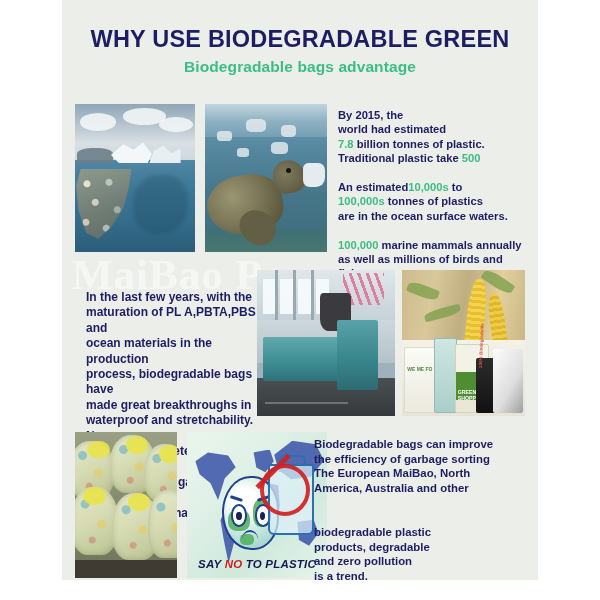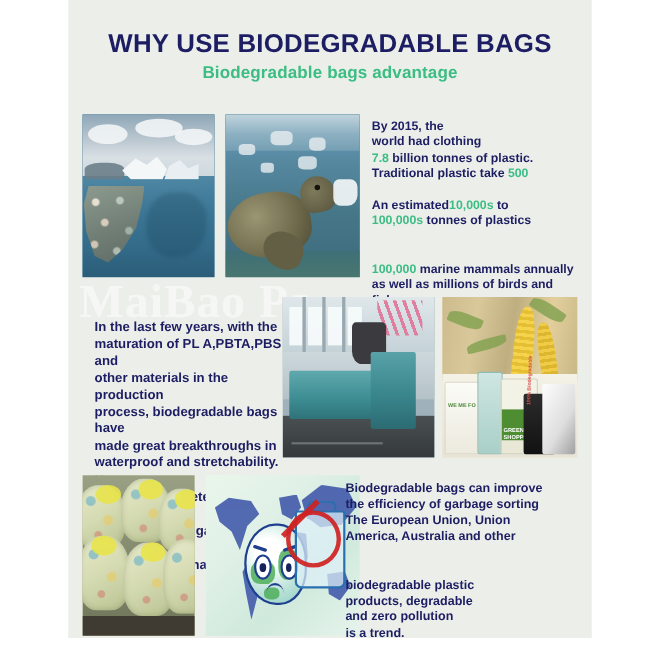--- a/index.html
+++ b/index.html
@@ -202,21 +202,21 @@
     background:linear-gradient(#4a7f8c,#2f5f6c);opacity:.0;}
 </style>
 </head>
 <body>
 
 <div class="page">
   <div class="panel">
 
     <div class="watermark">MaiBao Pa</div>
 
-    <div class="title">WHY USE BIODEGRADABLE BAGS</div>
+    <div class="title">WHY USE BIODEGRADABLE GREEN</div>
     <div class="subtitle">Biodegradable bags advantage</div>
 
     <div class="photo iceberg">
       <div class="ice-sky"></div>
       <div class="ice-cloud" style="left:4%;top:6%;width:30%;height:12%"></div>
       <div class="ice-cloud" style="left:40%;top:3%;width:36%;height:11%"></div>
       <div class="ice-cloud" style="left:70%;top:9%;width:28%;height:10%"></div>
       <div class="ice-sea"></div>
       <div class="ice-hull"></div>
       <div class="ice-top"></div>
@@ -236,38 +236,38 @@
       <div class="t-floor"></div>
       <div class="t-body"></div>
       <div class="t-flipper"></div>
       <div class="t-head"></div>
       <div class="t-eye"></div>
       <div class="t-bag"></div>
     </div>
 
     <div class="txt t1">
       <span>By 2015, the</span><br>
-      <span>world had clothing</span><br>
+      <span>world had estimated</span><br>
       <span class="hl">7.8</span><span> billion tonnes of plastic.</span><br>
       <span>Traditional plastic take </span><span class="hl">500</span><br>
       <br>
       <span>An estimated</span><span class="hl">10,000s</span><span> to</span><br>
       <span class="hl">100,000s</span><span> tonnes of plastics</span><br>
-      <br>
+      <span>are in the ocean surface waters.</span><br>
       <br>
       <span class="hl">100,000</span><span> marine mammals annually</span><br>
       <span>as well as millions of birds and fishes.</span>
     </div>
 
     <div class="accentbar"></div>
 
     <div class="txt t2">
       <span>In the last few years, with the</span><br>
       <span>maturation of PL A,PBTA,PBS and</span><br>
-      <span>other materials in the production</span><br>
+      <span>ocean materials in the production</span><br>
       <span>process, biodegradable bags have</span><br>
       <span>made great breakthroughs in</span><br>
       <span>waterproof and stretchability. Now</span><br>
       <span>they can completely replace ordinary</span><br>
       <span>shopping bags, garbage bags,</span><br>
       <span>clothing bags, mail bags and so on..</span>
     </div>
 
     <div class="photo factory">
       <div class="f-roof"></div>
@@ -347,26 +347,31 @@
           <div class="pupil"></div>
         </div>
         <div class="mouth"></div>
       </div>
 
       <div class="pbag-handle"></div>
       <div class="pbag"></div>
       <div class="ban"></div>
       <div class="ban-bar"></div>
 
+      <div class="sayno-text">
+        <span>SAY</span>
+        <span class="no">NO</span>
+        <span>TO PLASTIC</span>
+      </div>
     </div>
 
     <div class="txt t3">
       <span>Biodegradable bags can improve</span><br>
       <span>the efficiency of garbage sorting</span><br>
-      <span>The European Union, Union</span><br>
+      <span>The European MaiBao, North</span><br>
       <span>America, Australia and other</span><br>
       <br>
       <br>
       <span>biodegradable plastic</span><br>
       <span>products, degradable</span><br>
       <span>and zero pollution</span><br>
       <span>is a trend.</span>
     </div>
 
   </div>

